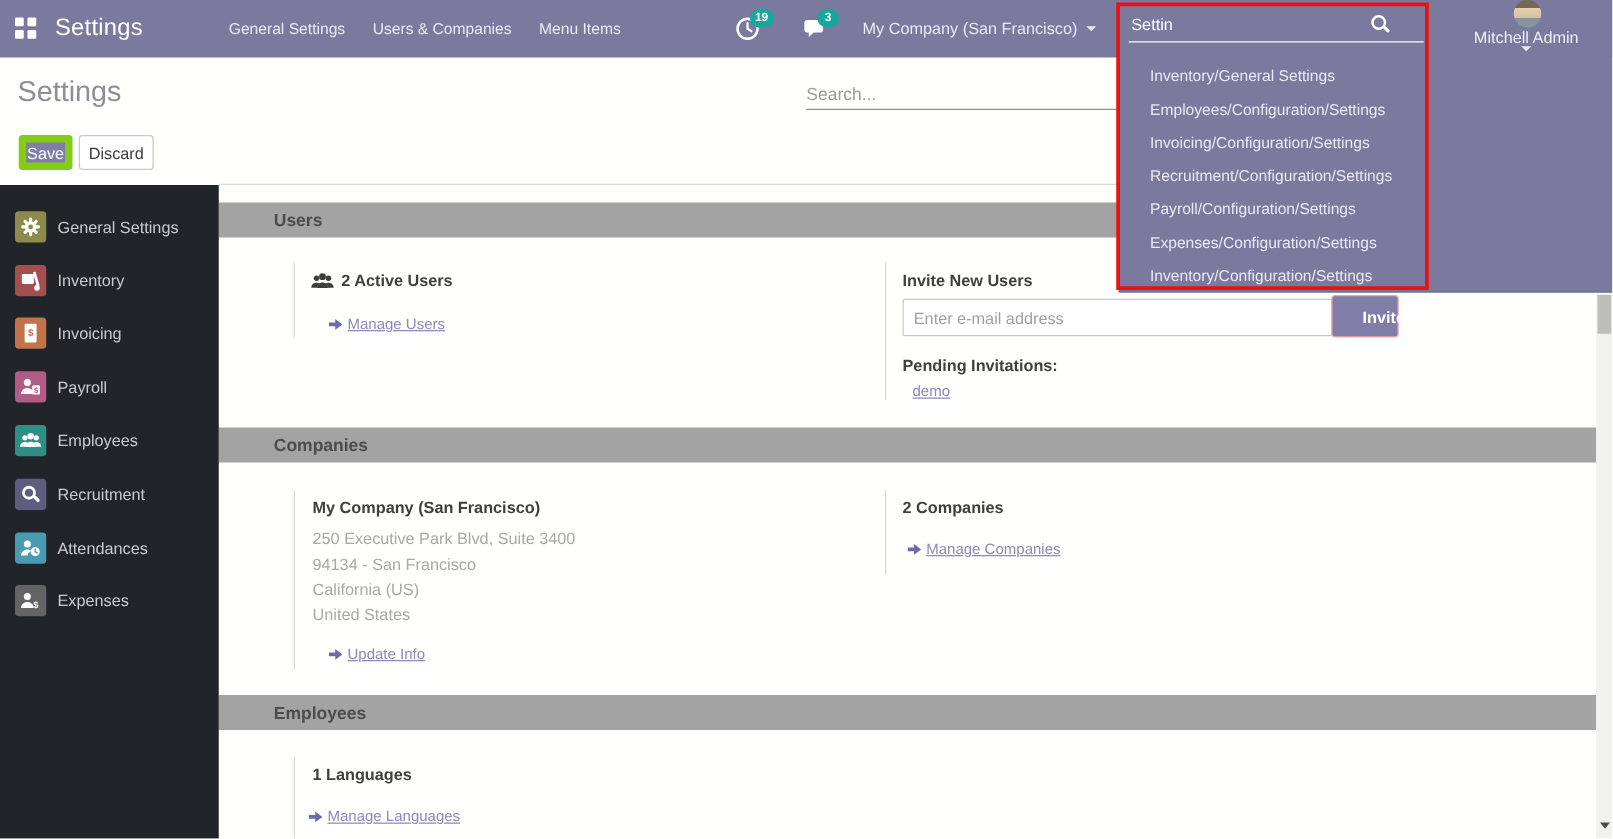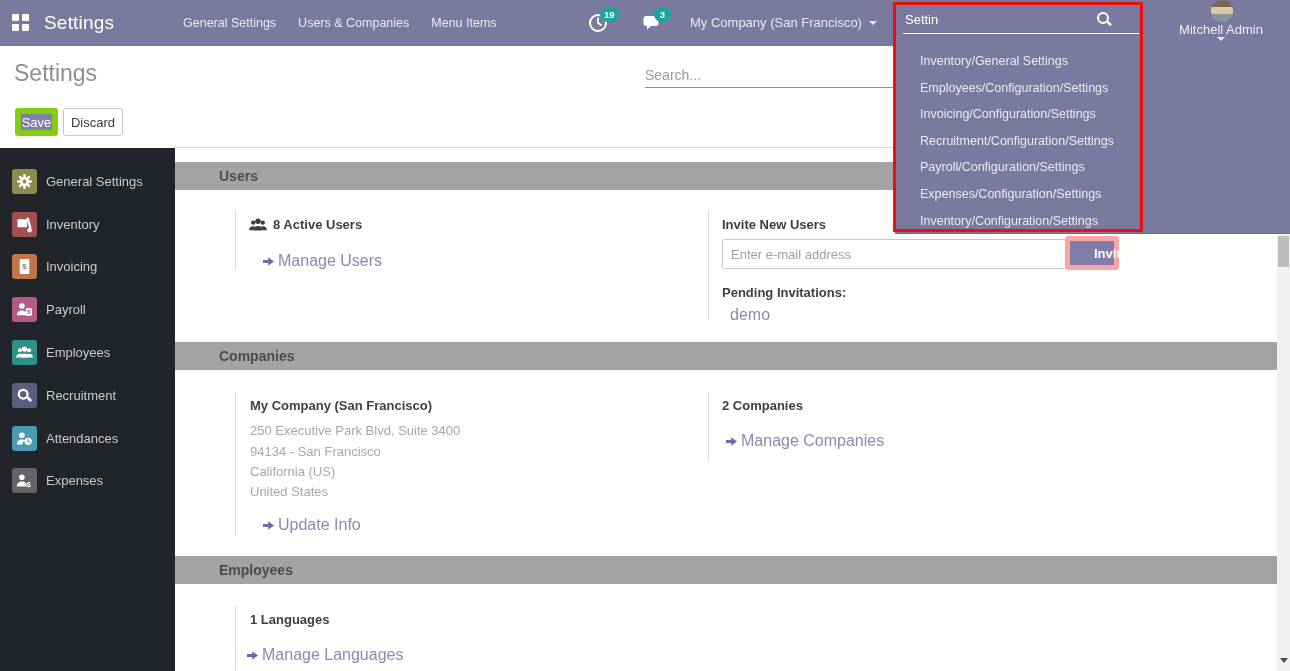--- a/index.html
+++ b/index.html
@@ -55,25 +55,25 @@
   .side-item { display:flex; align-items:center; height:42.8px; padding-left:12px; cursor:pointer; }
   .app-icon { width:25px; height:25px; border-radius:3px; flex:0 0 25px; display:flex; align-items:center; justify-content:center; }
   .side-label { margin-left:9px; color:#c9cbcd; font-size:13px; }
 
   
   .sec-bar { left:175px; width:1102px; height:28px; background:#a3a3a3; line-height:28px; padding-left:44px;
              font-size:14px; font-weight:bold; color:#4c4c4c; }
   .block-l { border-left:1px solid #d9d9d9; }
   .bold13 { font-size:13px; font-weight:bold; color:#3f3f3f; }
   .muted { font-size:13px; color:#a8a8a8; }
-  .link { display:inline-flex; align-items:center; gap:4px; font-size:16px; color:#8a89b9; cursor:pointer; }
+  .link { display:inline-flex; align-items:center; gap:4px; font-size:12px; color:#8a89b9; cursor:pointer;text-decoration:underline; }
   .oinput { height:30px; border:1px solid #c9c9c9; border-radius:2px; padding:0 8px; font-size:13px; color:#444;
             outline:none; font-family:"Liberation Sans", sans-serif; }
   .oinput::placeholder { color:#a0a0a0; }
-  .btn-invite { left:1065px; top:236px; width:54px; height:34px; background:#7f7ea9; border:5px solid #fca5a5;
+  .btn-invite { left:1065px; top:236px; width:54px; height:34px; background:#7f7ea9; border:1px solid #fca5a5;
                 border-radius:3px; color:#fff; font-weight:bold; font-size:13px; cursor:pointer; font-family:"Liberation Sans", sans-serif;padding-left:24px; }
 
   
   .scrollbar { left:1277px; top:234px; width:13px; height:437px; background:#f1f1ef; z-index:4; }
   .sb-thumb { left:1px; top:2px; width:11px; height:31px; background:#bdbdbb; cursor:pointer; position:absolute; }
   .sb-down { left:3px; top:424px; width:0; height:0; border-left:4px solid transparent; border-right:4px solid transparent;
              border-top:5px solid #4a4a4a; position:absolute; cursor:pointer; }
 </style>
 </head>
 <body>
@@ -250,21 +250,21 @@
     <svg class="abs" style="left:11px;top:4px" width="22" height="22" viewBox="0 0 24 24">
       <g fill="#3d3d3d">
         <circle cx="6.8" cy="9.4" r="2.4"></circle>
           <circle cx="17.2" cy="9.4" r="2.4"></circle>
           <circle cx="12" cy="8" r="3"></circle>
         <path d="M2.3 17.6c0-2.7 2-4.3 4.5-4.3 1 0 1.9.3 2.6.7-1.3 1-2.1 2.3-2.2 3.6z"></path>
         <path d="M21.7 17.6c0-2.7-2-4.3-4.5-4.3-1 0-1.9.3-2.6.7 1.3 1 2.1 2.3 2.2 3.6z"></path>
         <path d="M7.2 17.9c0-3 2.1-4.9 4.8-4.9s4.8 1.9 4.8 4.9z"></path>
         </g>
       </svg>
-    <div class="abs bold13" style="left:37px;top:7px">8 Active Users</div>
+    <div class="abs bold13" style="left:37px;top:7px">2 Active Users</div>
     <div class="abs link" style="left:27px;top:42px">
       <svg width="11" height="11" viewBox="0 0 11 11">
           <path d="M0 4h5.2V1.2L11 5.5 5.2 9.8V7H0z" fill="#6d6cab"></path>
         </svg>
       <span>Manage Users</span>
     </div>
   </div>
 
   <div class="abs block-l" style="left:708px;top:210px;width:440px;height:110px">
     <div class="abs bold13" style="left:13px;top:7px">Invite New Users</div>

